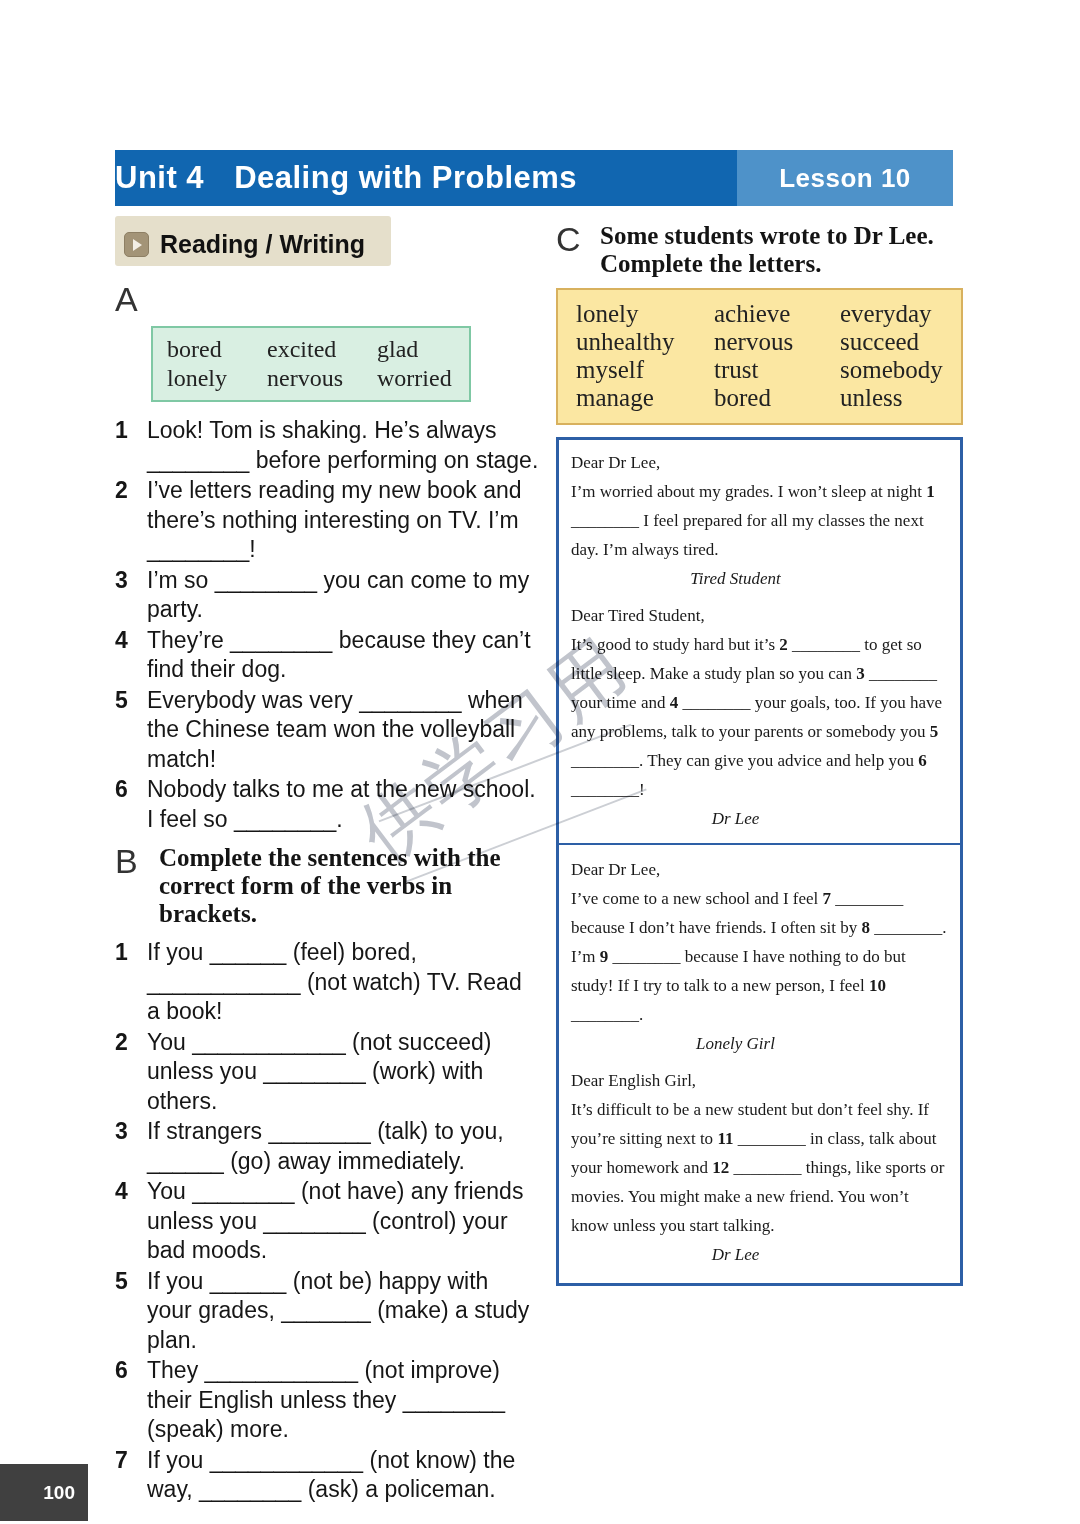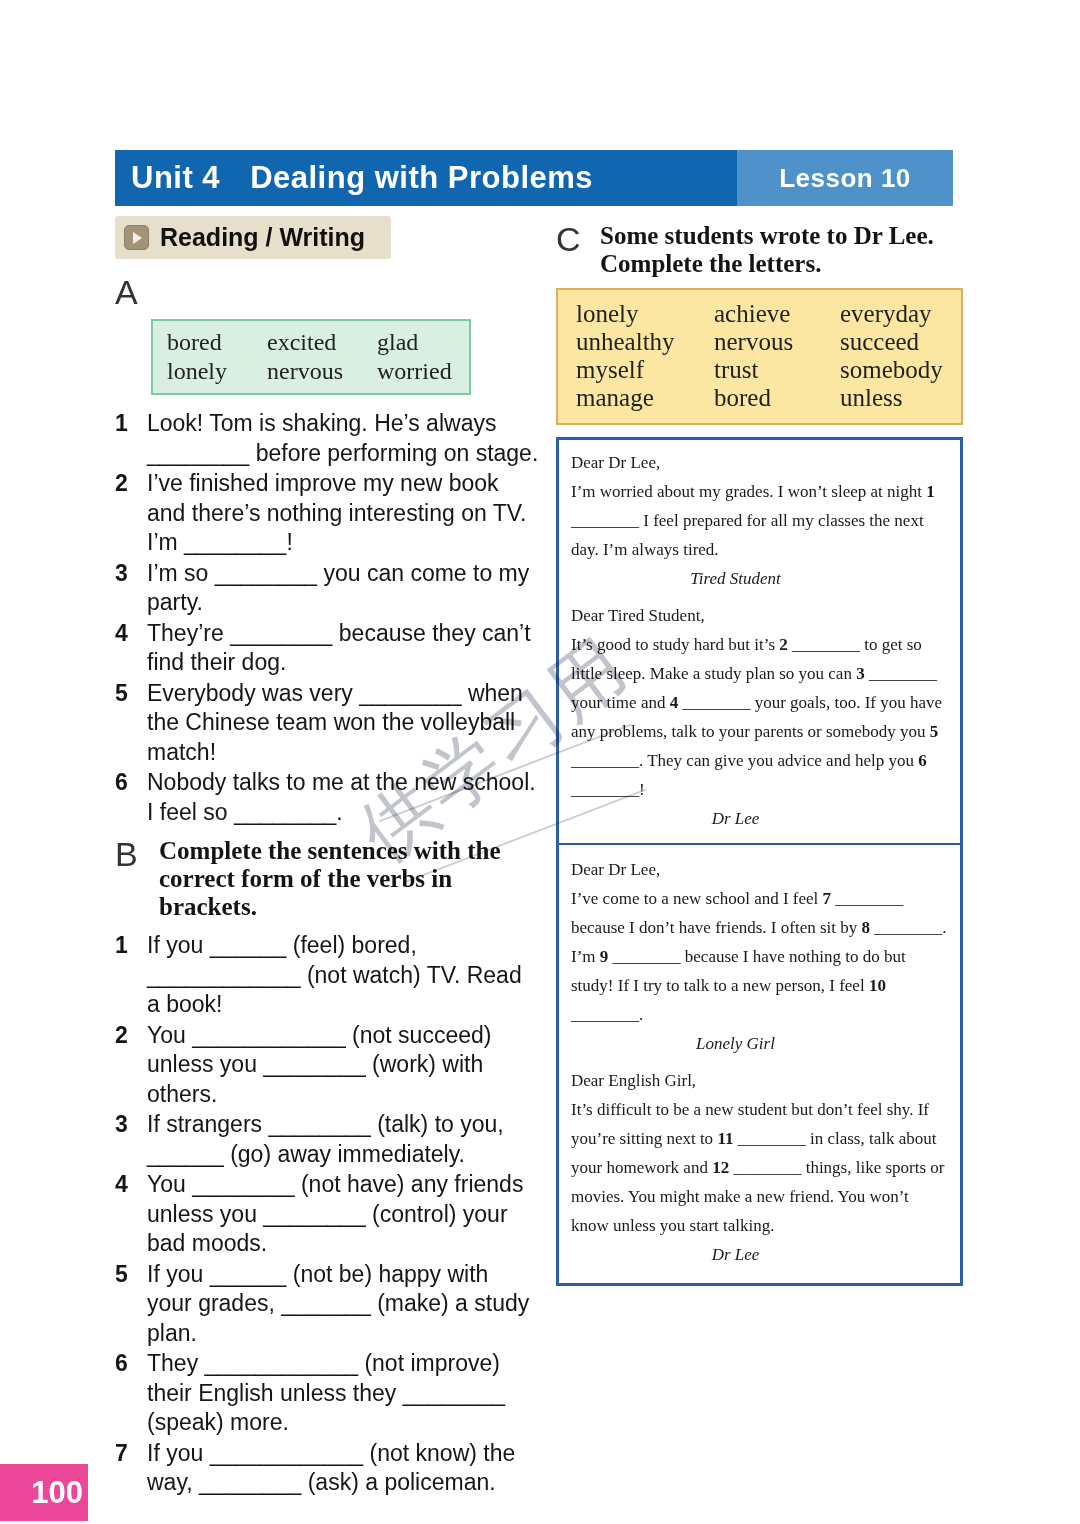--- a/index.html
+++ b/index.html
@@ -6,34 +6,34 @@
   .page{
     position:relative;width:1080px;height:1524px;background:#ffffff;overflow:hidden;
     font-family:"Liberation Sans",sans-serif;color:#1c1c1c;
   }
   
   .unit-header{
     position:absolute;left:115px;top:150px;width:838px;height:56px;display:flex;
   }
   .unit-header .hdr-left{
     flex:1;background:#1166b0;color:#ffffff;display:flex;align-items:center;
-    padding-left:16px;font-weight:bold;font-size:31px;letter-spacing:.5px;white-space:nowrap;
+    padding-left:0;font-weight:bold;font-size:31px;letter-spacing:.5px;white-space:nowrap;
   }
   .unit-header .hdr-left .unit-no{margin-right:30px;}
   .unit-header .hdr-right{
     width:216px;background:#4e92c9;color:#ffffff;display:flex;align-items:center;justify-content:center;
     font-weight:bold;font-size:26px;letter-spacing:.5px;
   }
   
   .col-left{position:absolute;left:115px;top:216px;width:424px;}
   .col-right{position:absolute;left:556px;top:222px;width:407px;}
   
   .rw-tag{
     display:inline-flex;align-items:center;background:#e5dfcb;border-radius:3px;
-    padding:7px 26px 7px 9px;margin-bottom:16px;
+    padding:14px 26px 7px 9px;margin-bottom:16px;
   }
   .rw-tag .play-icon{
     width:23px;height:23px;background:#a39477;border:1px solid #8d7f64;border-radius:5px;
     display:inline-flex;align-items:center;justify-content:center;margin-right:11px;flex:0 0 auto;
   }
   .rw-tag .play-icon::before{
     content:"";display:block;width:0;height:0;margin-left:2px;
     border-left:9px solid #f3efe6;border-top:6px solid transparent;border-bottom:6px solid transparent;
   }
   .rw-tag .rw-label{font-weight:bold;font-size:25px;color:#111;}
@@ -82,23 +82,23 @@
     color:#9aa0ac;opacity:.62;mix-blend-mode:multiply;pointer-events:none;white-space:nowrap;z-index:5;
   }
   .wm-line{
     position:absolute;height:2px;background:#b6bac2;opacity:.7;transform:rotate(-21deg);
     mix-blend-mode:multiply;pointer-events:none;z-index:5;
   }
   .wm-line-1{left:370px;top:772px;width:270px;}
   .wm-line-2{left:395px;top:835px;width:260px;}
   
   .page-num{
-    position:absolute;left:0;top:1464px;width:88px;height:57px;background:#ec4899;color:#ffffff;
-    display:flex;align-items:center;justify-content:flex-end;padding-right:5px;box-sizing:border-box;
-    font-weight:bold;font-size:31px;
+    position:absolute;left:0;top:1464px;width:88px;height:57px;background:#404040;color:#ffffff;
+    display:flex;align-items:center;justify-content:flex-end;padding-right:13px;box-sizing:border-box;
+    font-weight:bold;font-size:19px;
   }
 </style>
 </head>
 <body>
 
 <div class="page">
 
   <div class="unit-header">
     <div class="hdr-left">
       <span class="unit-no">Unit 4</span>
@@ -127,21 +127,21 @@
         <span class="word">worried</span>
       </div>
 
     <div class="items" id="items-a">
         <div class="item">
           <span class="num">1</span>
           <span class="txt">Look! Tom is shaking. He’s always ________ before performing on stage.</span>
         </div>
         <div class="item">
           <span class="num">2</span>
-          <span class="txt">I’ve finished improve my new book and there’s nothing interesting on TV. I’m ________!</span>
+          <span class="txt">I’ve letters reading my new book and there’s nothing interesting on TV. I’m ________!</span>
         </div>
         <div class="item">
           <span class="num">3</span>
           <span class="txt">I’m so ________ you can come to my party.</span>
         </div>
         <div class="item">
           <span class="num">4</span>
           <span class="txt">They’re ________ because they can’t find their dog.</span>
         </div>
         <div class="item">

